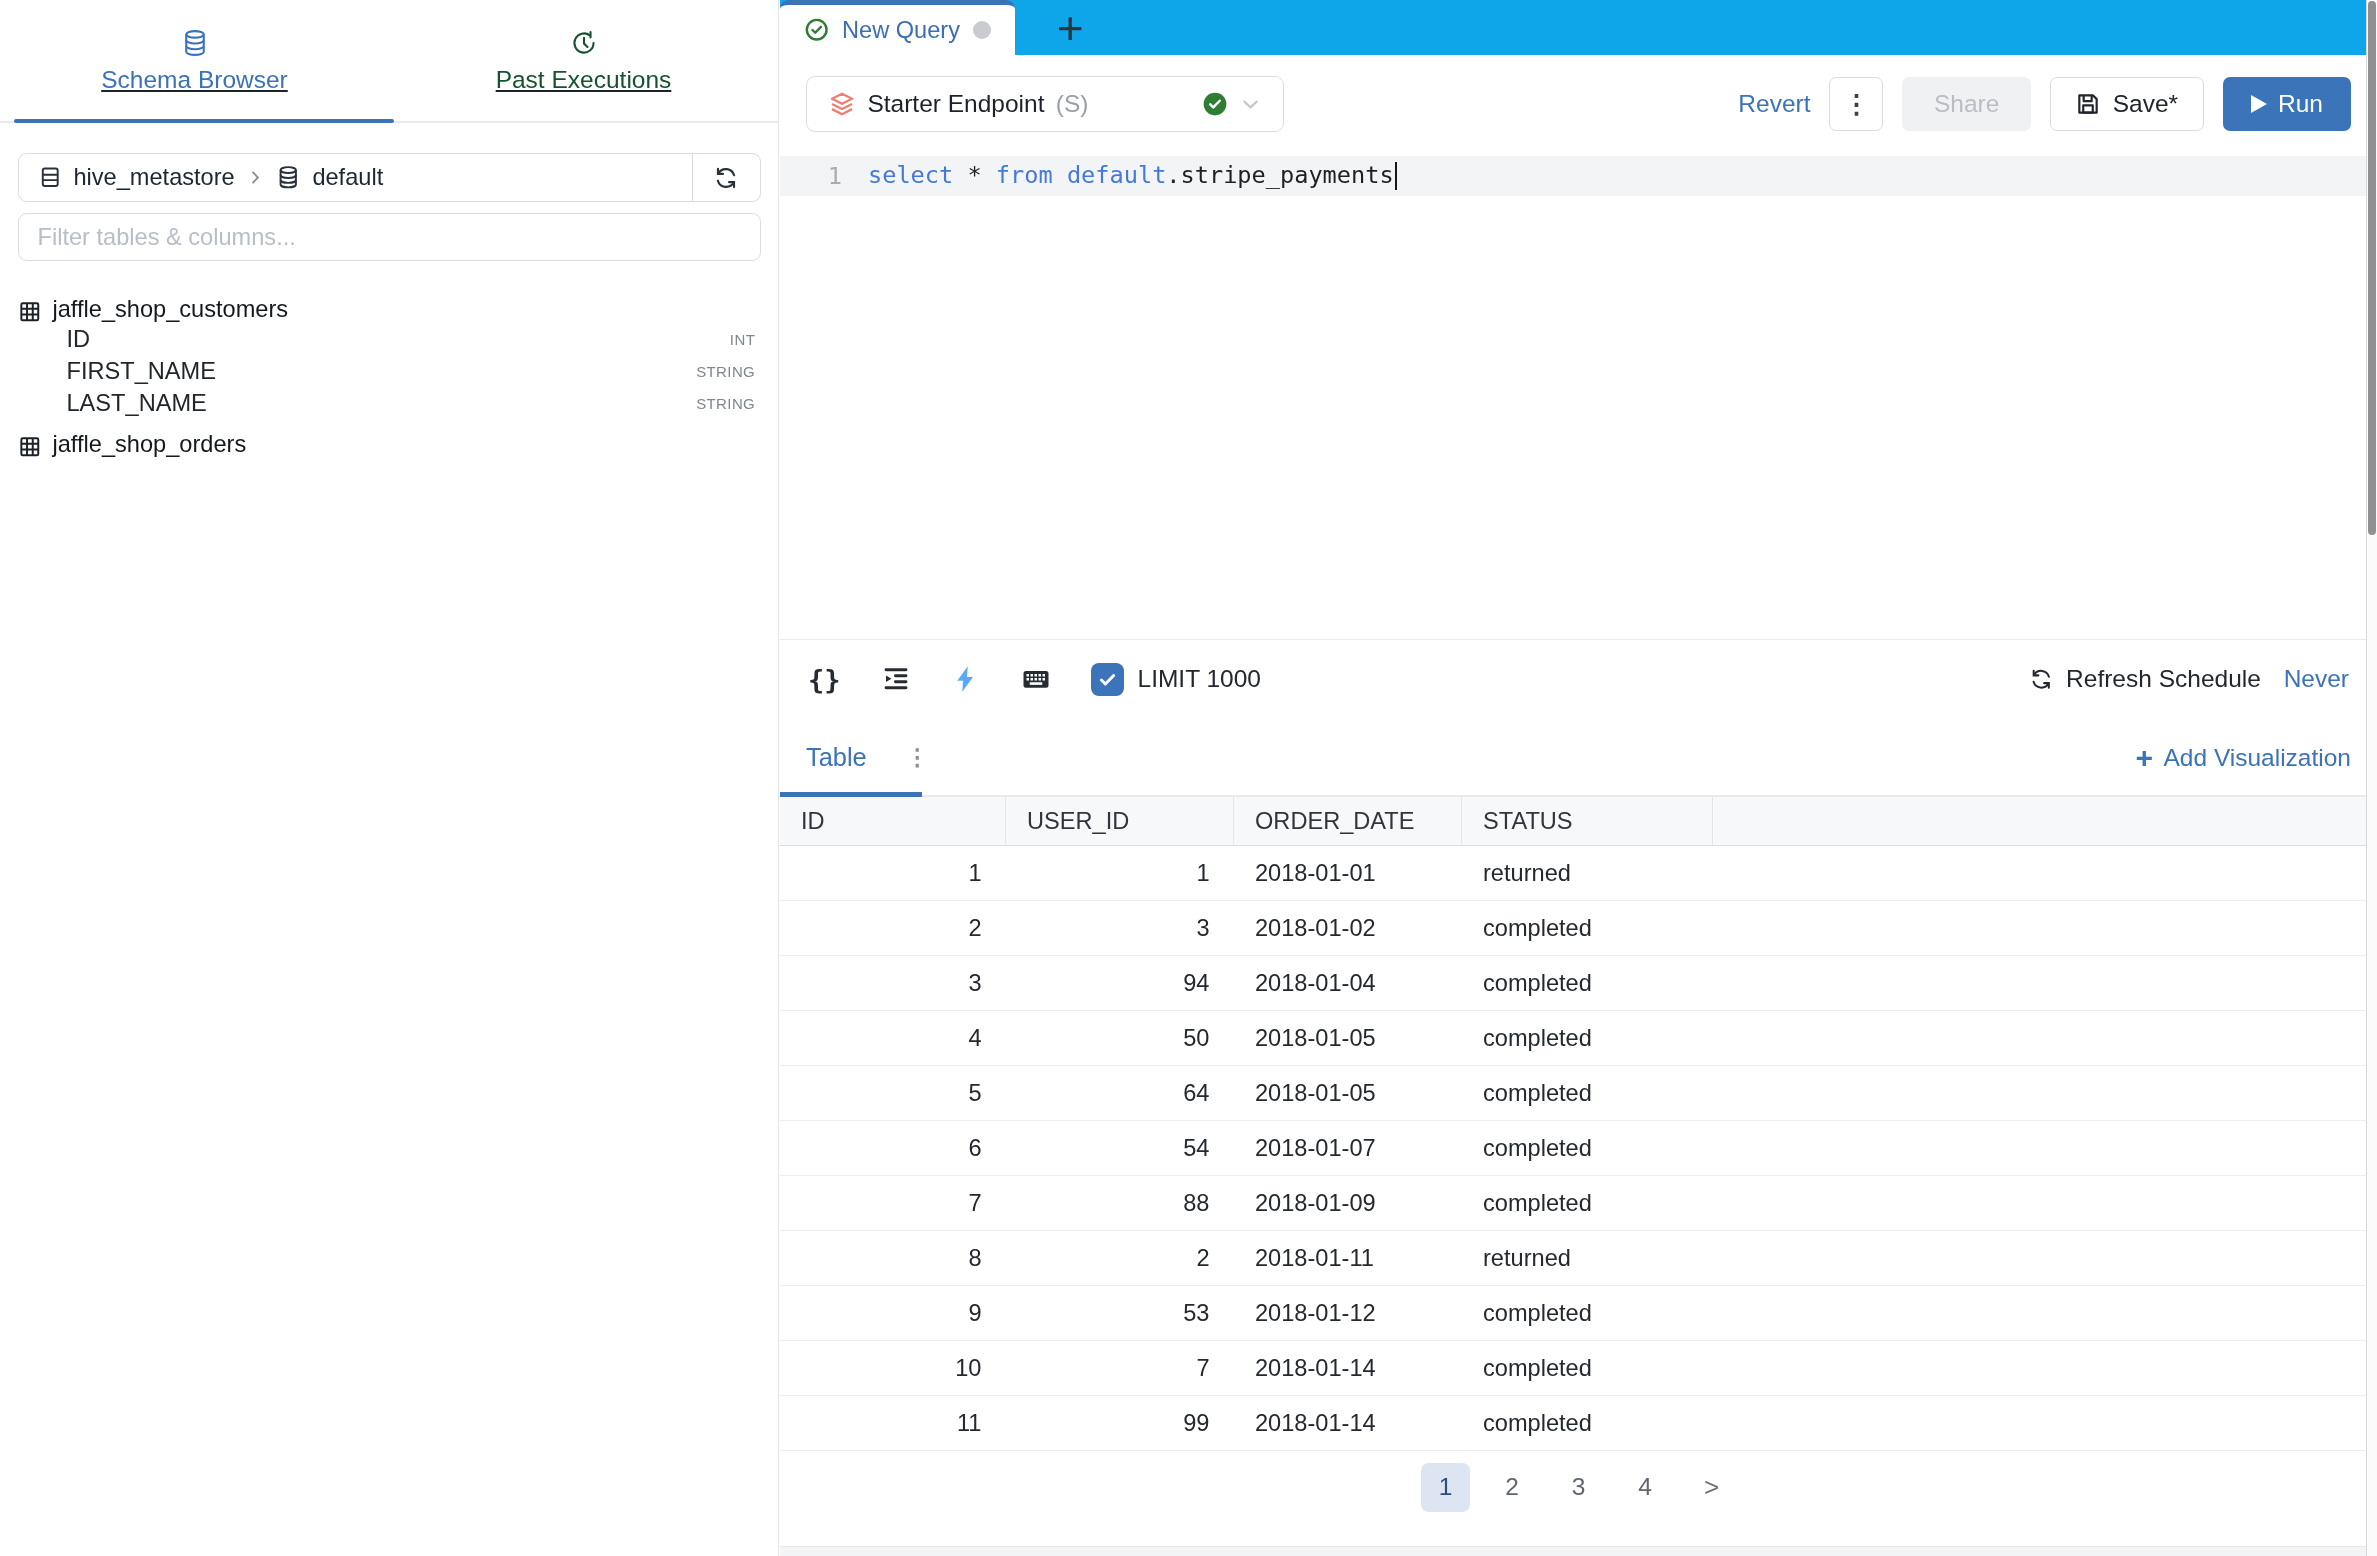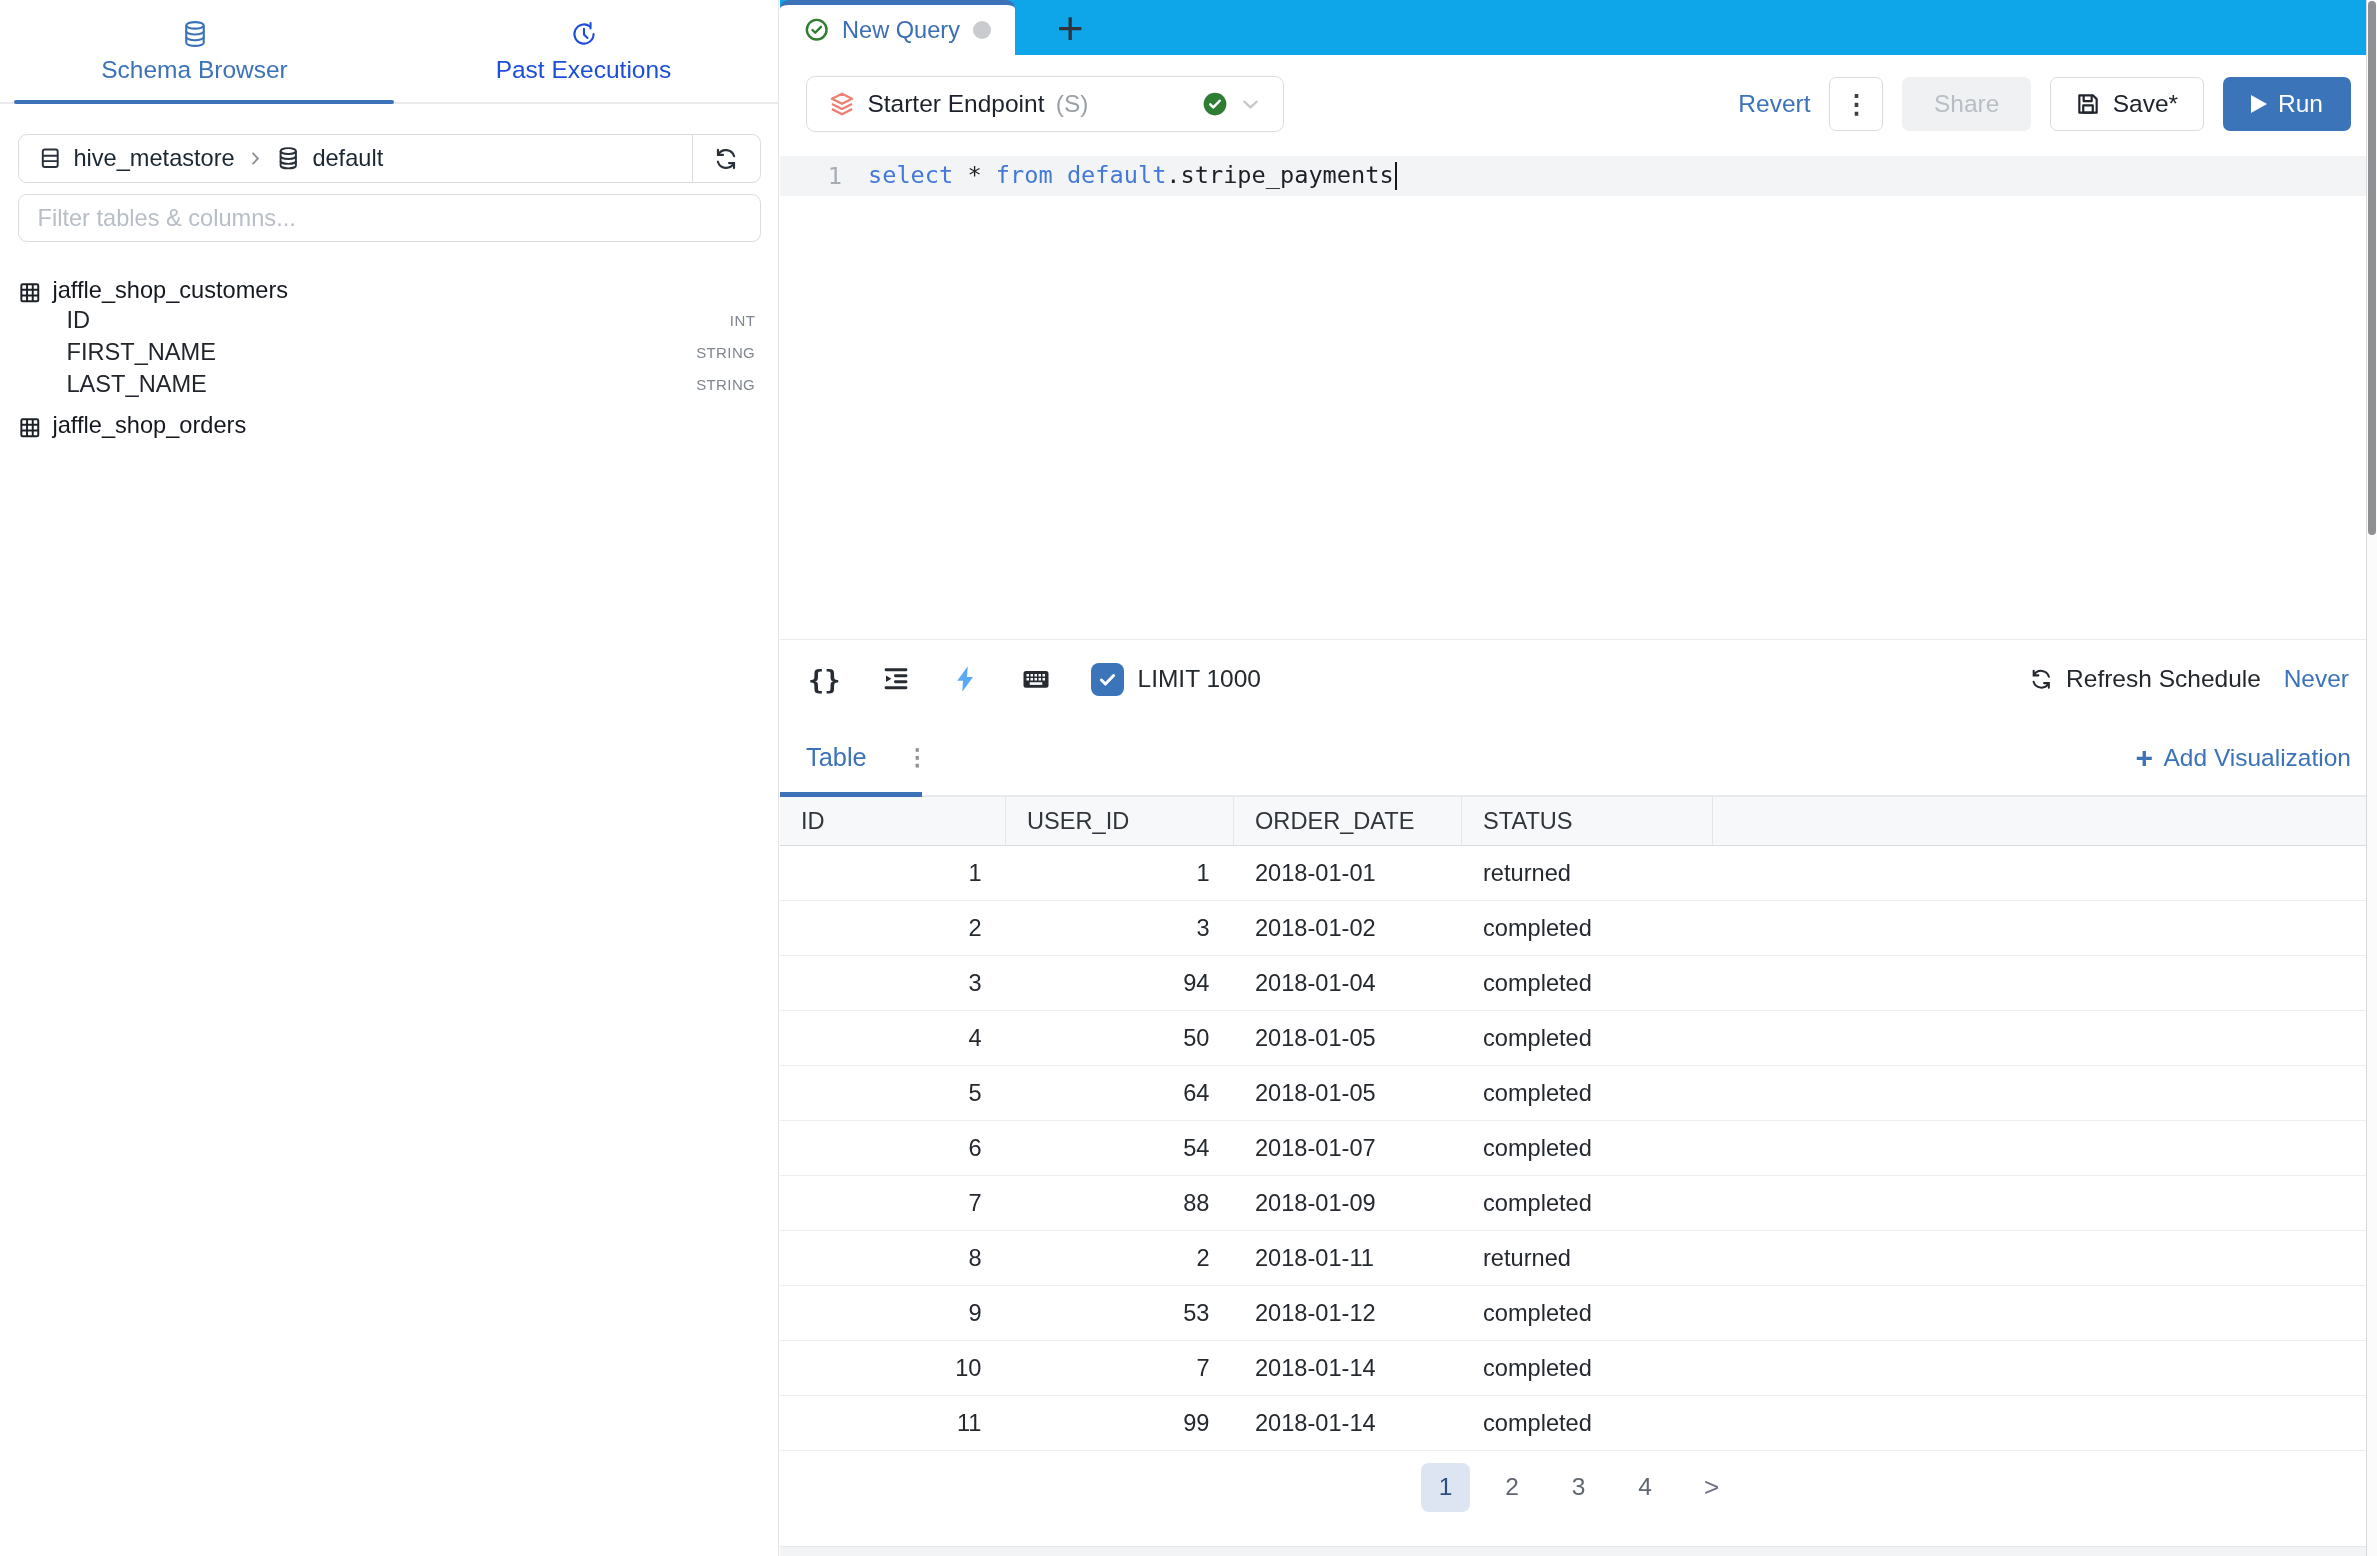--- a/index.html
+++ b/index.html
@@ -1,23 +1,23 @@
 <!DOCTYPE html>
 <html style="font-size:14px"><head>
 <meta charset="utf-8">
 <style>
   * { margin:0; padding:0; box-sizing:border-box; }
   html,body { width:2377px; height:1556px; background:#fff; font-family:"Liberation Sans", sans-serif; color:#1d232b; }
   .app { position:relative; width:2377px; height:1556px; overflow:hidden; background:#fff; }
 
   
   .sidebar { position:absolute; left:0; top:0; width:779px; height:100%; background:#fff; border-right:0.9px solid #e1e3e6; }
-  .side-tabs { position:relative; height:104px; display:flex; }
+  .side-tabs { position:relative; height:123px; display:flex;text-decoration:underline; }
   .side-tabs::after { content:""; position:absolute; left:0; right:0; bottom:0; height:1.8px; background:#e8eaec; }
-  .side-tab { flex:1; display:flex; flex-direction:column; align-items:center; justify-content:center; gap:8.8px; font-size:24.5px; color:#1d4ed8; cursor:pointer; }
+  .side-tab { flex:1; display:flex; flex-direction:column; align-items:center; justify-content:center; gap:8.8px; font-size:24.5px; color:#14532d; cursor:pointer; }
   .side-tab .ticon { width:28px; height:28px; }
   .side-tab.active { color:#3b72b8; }
   .side-tab-underline { position:absolute; left:14px; bottom:0; width:380px; height:4.4px; background:#3b72b8; border-radius:2.6px; z-index:2; }
 
   .crumb { margin:30px 17.5px 0; height:49px; border:0.9px solid #d9dce1; border-radius:8.8px; display:flex; align-items:center; background:#fff;gap:10px; }
   .crumb-main { flex:1; display:flex; align-items:center; gap:11.4px; padding:0 19px; font-size:23.6px; color:#1b2733; }
   .crumb-icon { width:24.5px; height:24.5px; color:#2a313b; flex:none; }
   .crumb-sep { width:19px; height:19px; color:#8b919a; flex:none; }
   .crumb-refresh { width:68px; align-self:stretch; border-left:0.9px solid #d9dce1; display:flex; align-items:center; justify-content:center; cursor:pointer; }
   .crumb-refresh svg { width:26px; height:26px; color:#2a313b; }

